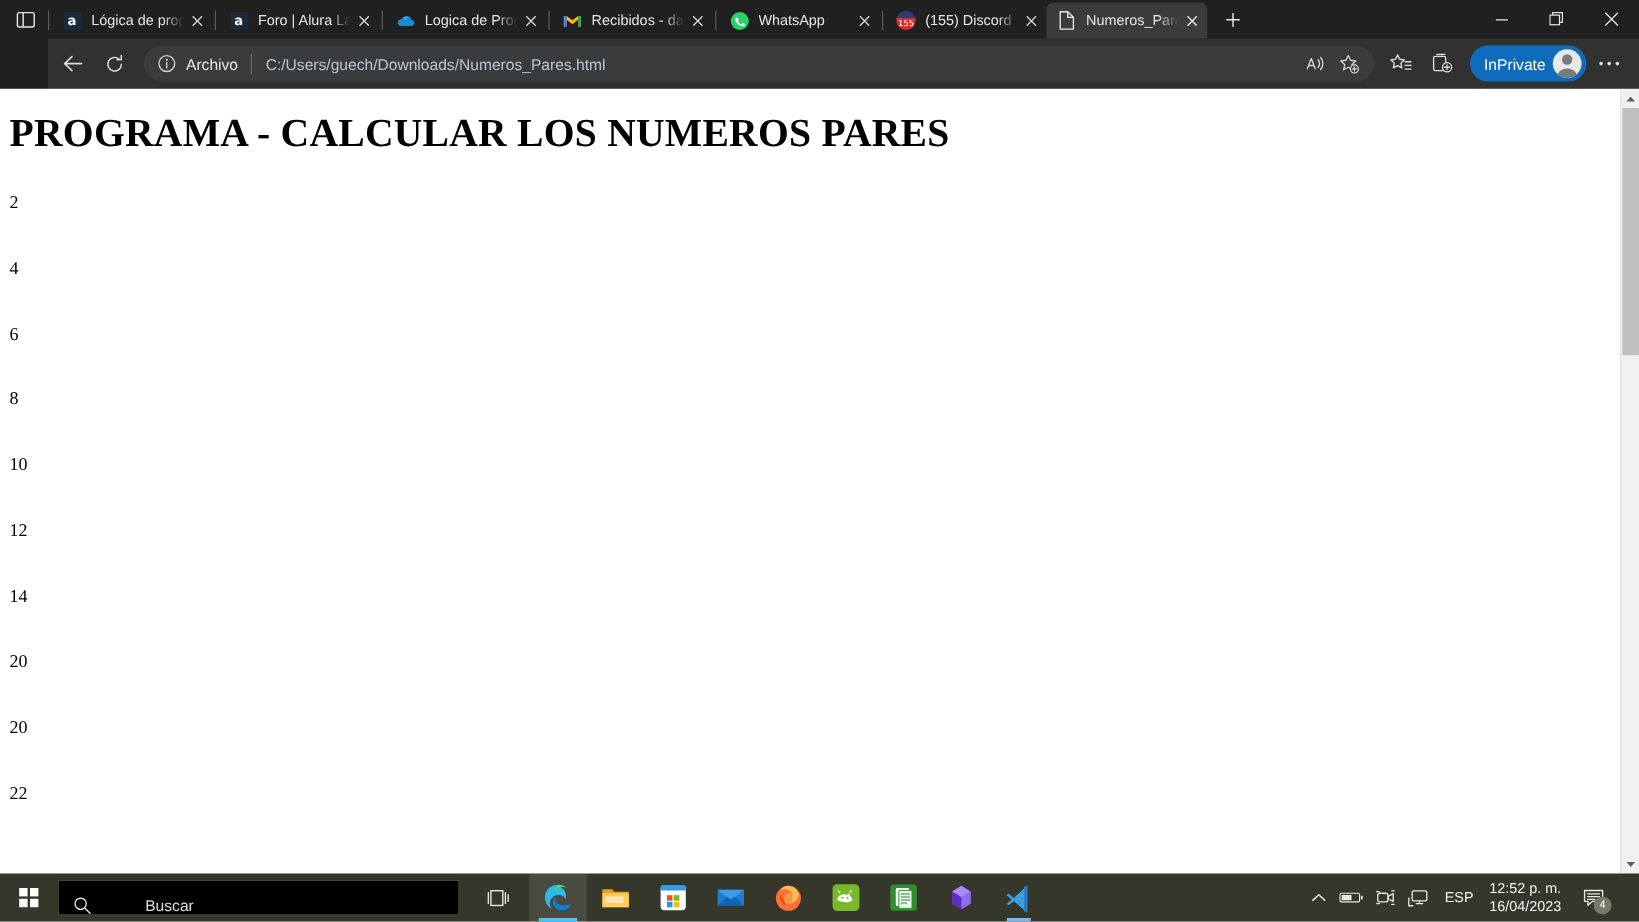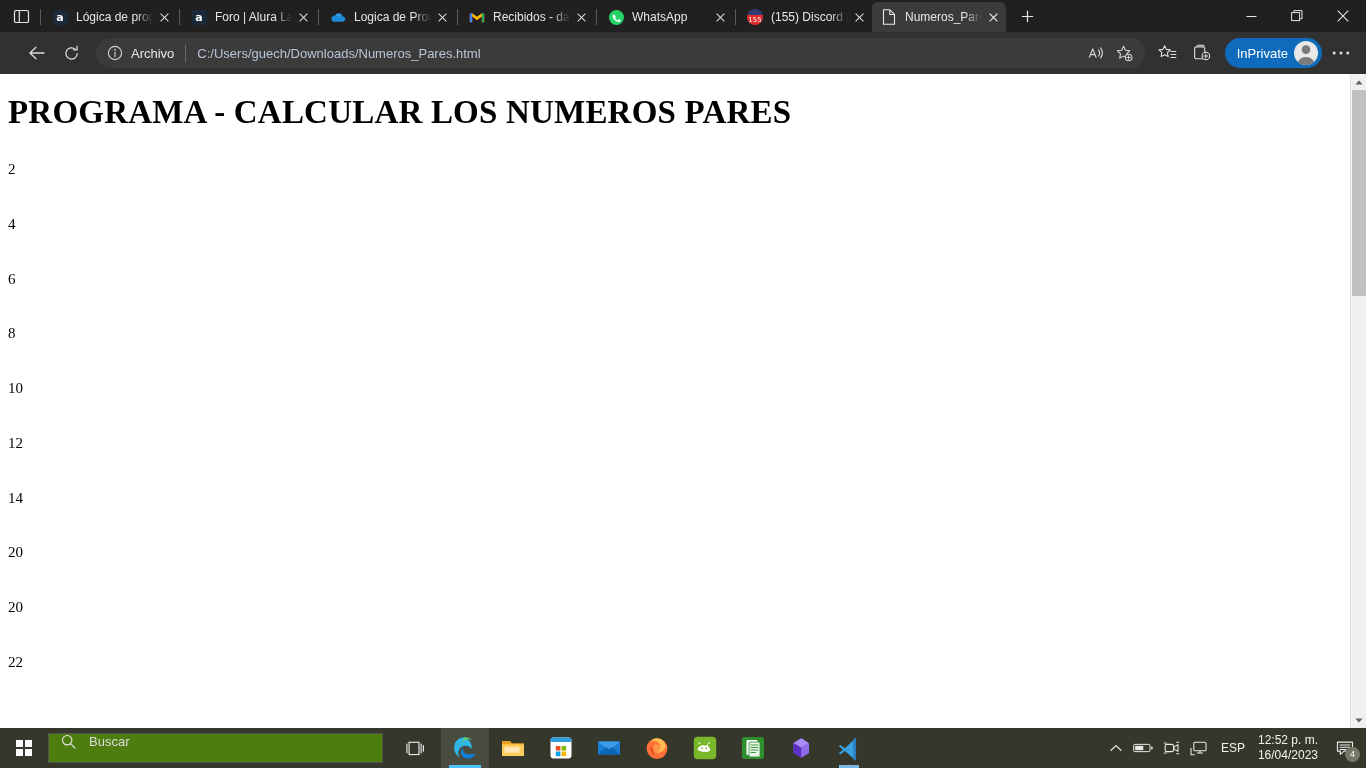--- a/index.html
+++ b/index.html
@@ -123,21 +123,22 @@
     width: 46px; height: 32px;
     display: flex; align-items: center; justify-content: center;
     color: #e6e6e6;
   }
 
   
   .toolbar {
     height: 42px; flex: 0 0 42px;
     background: #313131;
     display: flex; align-items: center;
-    padding: 0 8px 0 20px;
+    padding: 0 8px 0 4px;
+    margin-left: 40px;
   }
   .nav-btn {
     width: 34px; height: 34px;
     display: flex; align-items: center; justify-content: center;
     border-radius: 4px; color: #d6d6d6;
     flex: 0 0 34px;
   }
   .omnibox {
     flex: 1 1 auto;
     height: 30px;
@@ -256,25 +257,26 @@
   }
   .win-logo {
     width: 16px; height: 16px;
     display: grid; grid-template-columns: 7px 7px; grid-template-rows: 7px 7px;
     gap: 2px;
   }
   .win-logo i { background: #fff; display: block; }
 
   .searchbox {
     width: 335px; height: 30px;
-    background: #4d7c0f;
+    background: #000000;
     border: 1px solid #53554a;
-    display: flex; align-items: flex-start;
+    display: flex; align-items: flex-end;
     padding-left: 12px;
     flex: 0 0 335px;
+    gap: 32px;
   }
   .searchbox .s-ico { margin-right: 13px; display: flex; color: #e6e6e6; }
   .searchbox .s-txt { color: #dcdcdc; font-size: 13px; }
 
   .taskview {
     width: 48px; height: 40px;
     display: flex; align-items: center; justify-content: center;
     flex: 0 0 48px; margin-left: 8px;
   }
 
@@ -291,21 +293,21 @@
   }
   .tbapp.open-min::after {
     content: ""; position: absolute; bottom: 0; left: 14px; right: 14px;
     height: 3px; background: #7ab8e8;
   }
   .app-ico { width: 26px; height: 26px; display: block; }
 
   .tray {
     margin-left: auto;
     display: flex; align-items: center; height: 40px;
-    padding-right: 4px;
+    padding-right: 21px;
   }
   .tray-ico {
     height: 40px; min-width: 24px;
     display: flex; align-items: center; justify-content: center;
     color: #e9e9e9; padding: 0 5px;
   }
   .tray-lang {
     color: #f0f0f0; font-size: 12px; padding: 0 9px; height: 40px;
     display: flex; align-items: center;
   }

